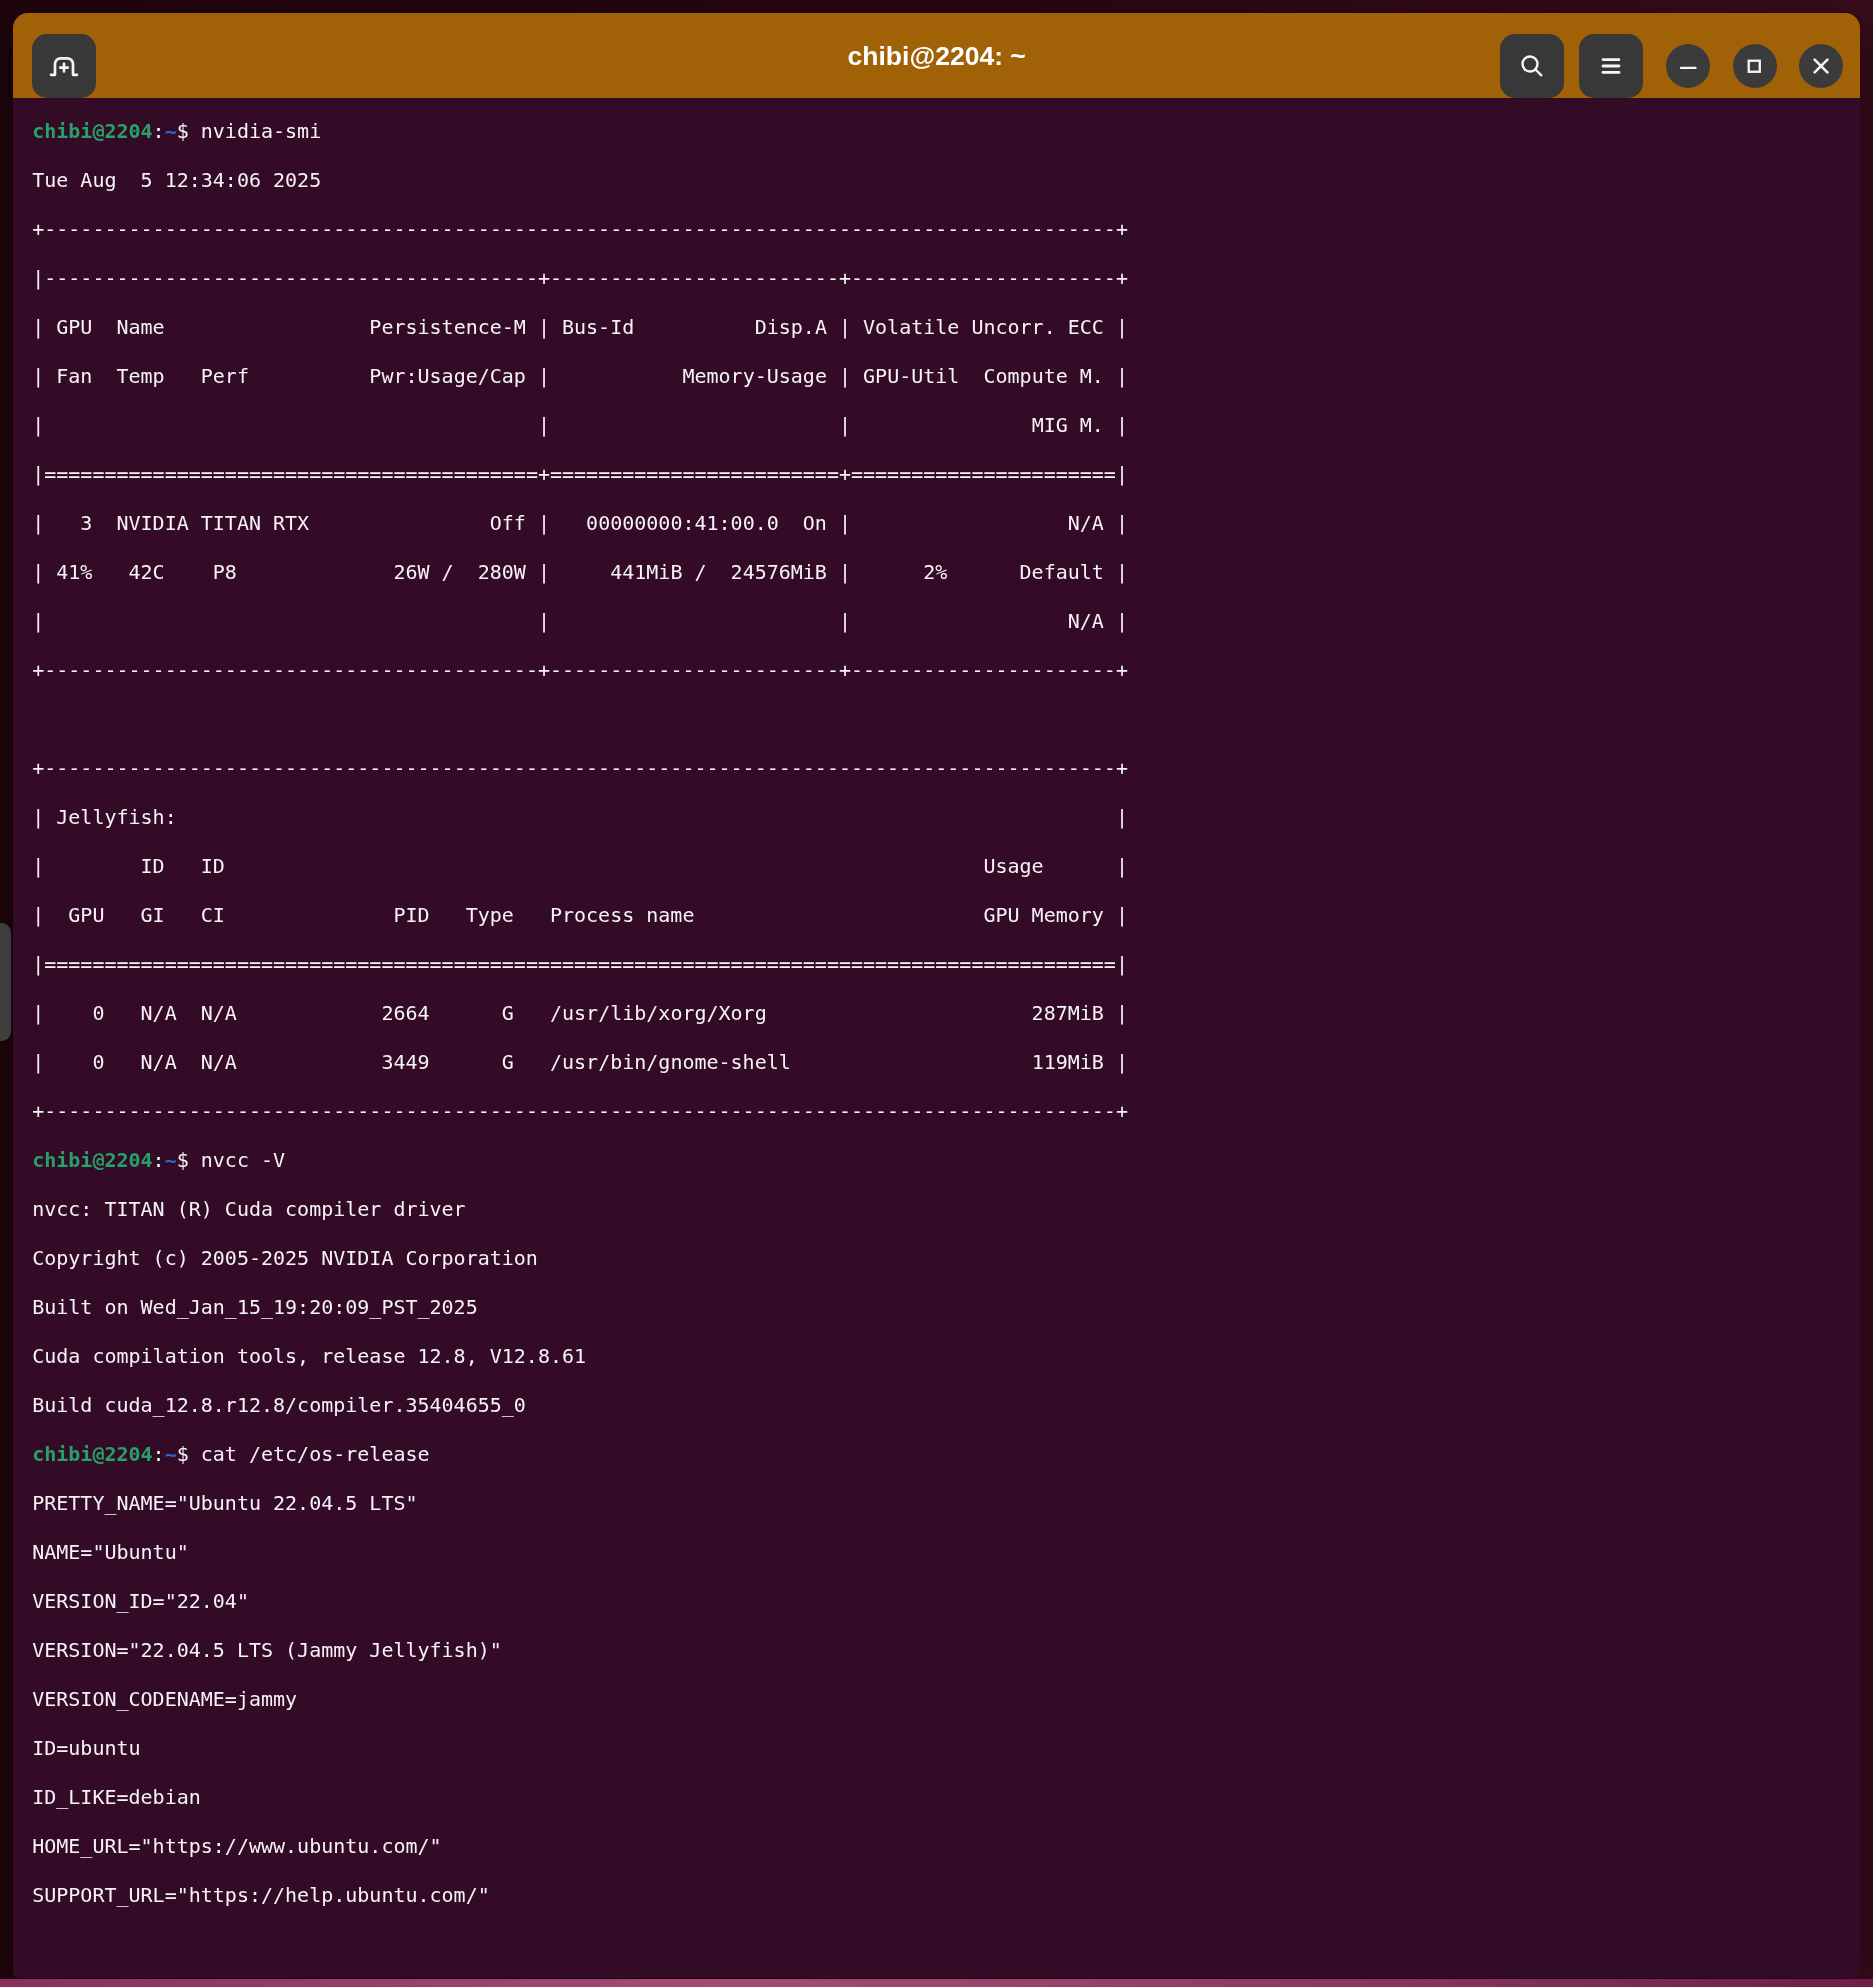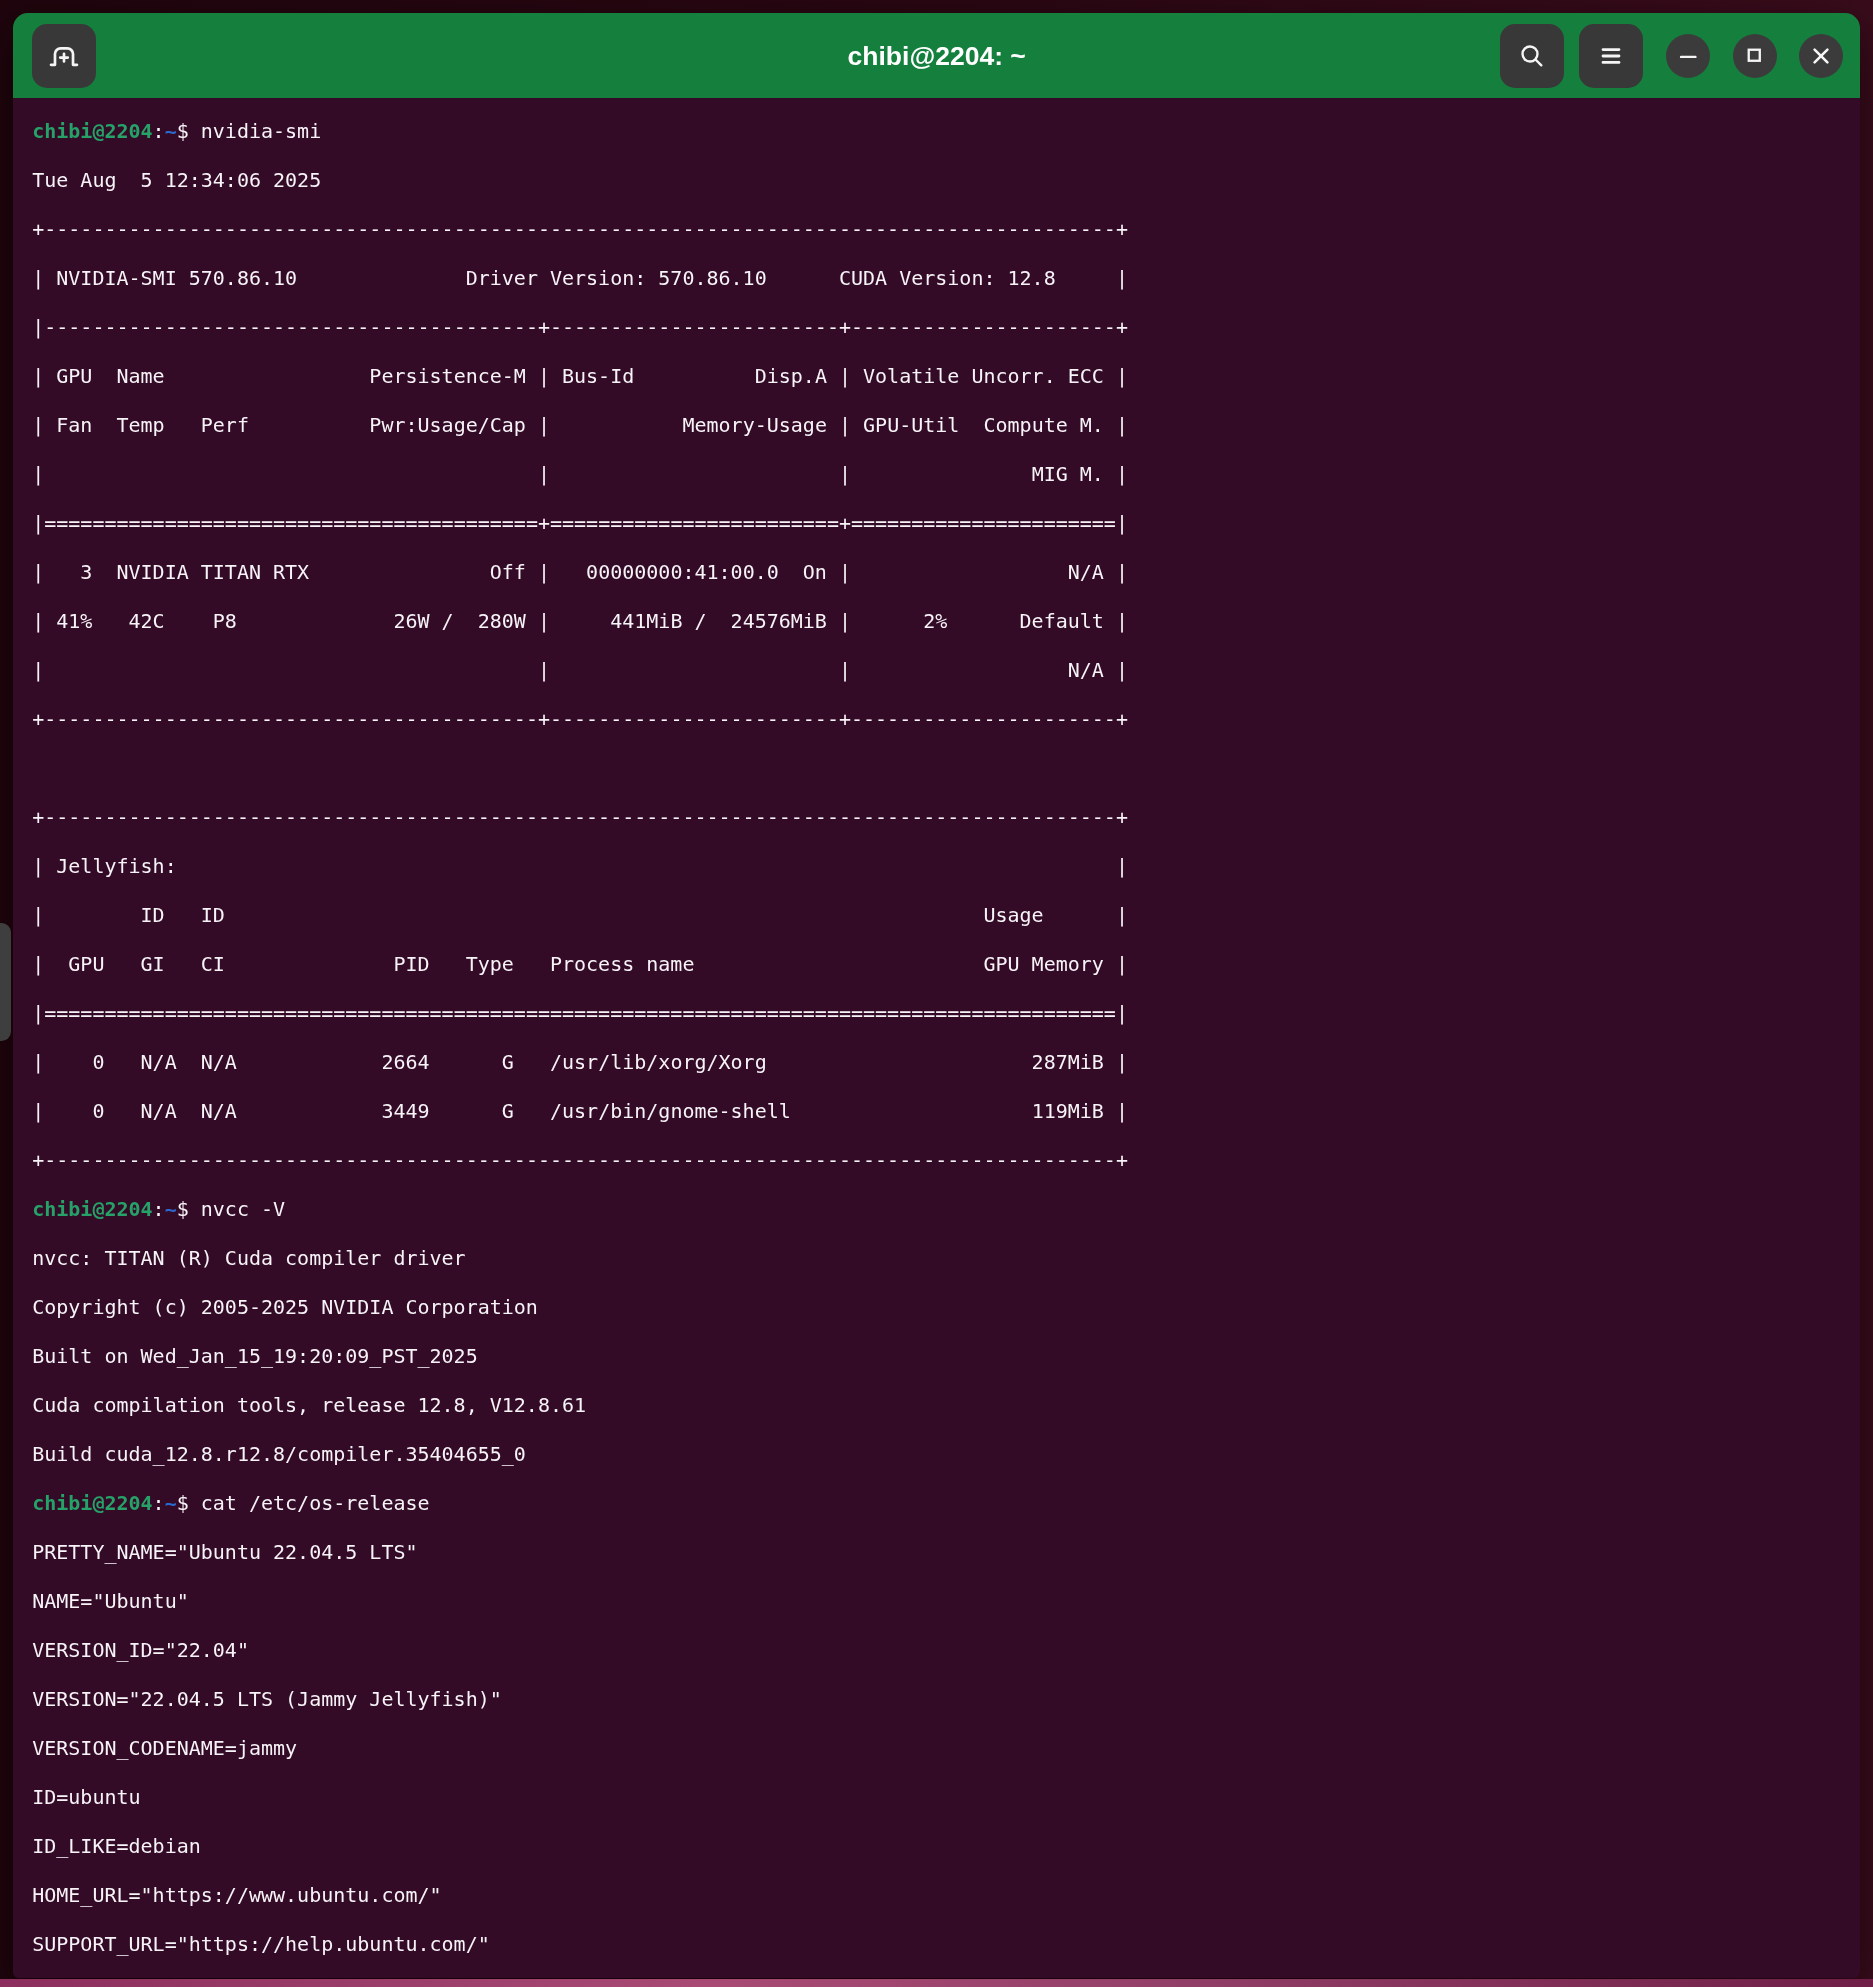--- a/index.html
+++ b/index.html
@@ -15,21 +15,21 @@
   .edge-handle{
     position:absolute;left:0;top:923px;width:11.4px;height:118px;
     background:#3e3e3e;border-radius:0 9.5px 9.5px 0;
   }
   .window{
     position:absolute;left:13.2px;top:13.2px;width:1847px;height:1965px;
     background:#330b27;border-radius:15px 15px 5.7px 5.7px;overflow:hidden;
     box-shadow:0 13.2px 45px rgba(0,0,0,0.55);
   }
   .titlebar{
-    height:85px;background:#15803d;display:flex;align-items:center;
+    height:85px;background:#a16207;display:flex;align-items:flex-end;
     position:relative;flex:0 0 auto;gap:12px;
   }
   .tb-left{margin-left:19px;display:flex;align-items:center;}
   .tb-right{margin-left:auto;margin-right:17px;display:flex;align-items:center;gap:15px;}
   .tb-btn{
     width:64px;height:64px;border-radius:15px;background:#383838;border:none;padding:0;
     display:flex;align-items:center;justify-content:center;cursor:pointer;
   }
   .tb-circle{
     width:44px;height:44px;border-radius:50%;background:#3b3b3b;border:none;padding:0;
@@ -95,21 +95,20 @@
           <path d="M6.5 6.5 L17.5 17.5 M17.5 6.5 L6.5 17.5" stroke="#f5f5f5" stroke-width="2.2" stroke-linecap="round"></path>
         </svg>
       </button>
     </div>
   </div>
 
   <div class="screen" id="screen">
       <div class="tline"><span class="c-green">chibi@2204</span><span>:</span><span class="c-blue">~</span><span>$ nvidia-smi</span></div>
       <div class="tline"><span>Tue Aug  5 12:34:06 2025</span></div>
       <div class="tline"><span>+</span><span>-----------------------------------------------------------------------------------------</span><span>+</span></div>
-      <div class="tline"><span>| NVIDIA-SMI 570.86.10</span><span>              </span><span>Driver Version: 570.86.10</span><span>      </span><span>CUDA Version: 12.8</span><span>     </span><span>|</span></div>
       <div class="tline"><span>|</span><span>-----------------------------------------</span><span>+</span><span>------------------------</span><span>+</span><span>----------------------</span><span>+</span></div>
       <div class="tline"><span>| GPU  Name</span><span>                 </span><span>Persistence-M | Bus-Id</span><span>          </span><span>Disp.A | Volatile Uncorr. ECC |</span></div>
       <div class="tline"><span>| Fan  Temp   Perf</span><span>          </span><span>Pwr:Usage/Cap |</span><span>           </span><span>Memory-Usage | GPU-Util  Compute M. |</span></div>
       <div class="tline"><span>|</span><span>                                         </span><span>|</span><span>                        </span><span>|</span><span>               </span><span>MIG M. |</span></div>
       <div class="tline"><span>|</span><span>=========================================</span><span>+</span><span>========================</span><span>+</span><span>======================</span><span>|</span></div>
       <div class="tline"><span>|   3  NVIDIA TITAN RTX</span><span>               </span><span>Off |   00000000:41:00.0  On |</span><span>                  </span><span>N/A |</span></div>
       <div class="tline"><span>| 41%   42C    P8</span><span>             </span><span>26W /  280W |     441MiB /  24576MiB |      2%      Default |</span></div>
       <div class="tline"><span>|</span><span>                                         </span><span>|</span><span>                        </span><span>|</span><span>                  </span><span>N/A |</span></div>
       <div class="tline"><span>+</span><span>-----------------------------------------</span><span>+</span><span>------------------------</span><span>+</span><span>----------------------</span><span>+</span></div>
       <div class="tline"></div>

